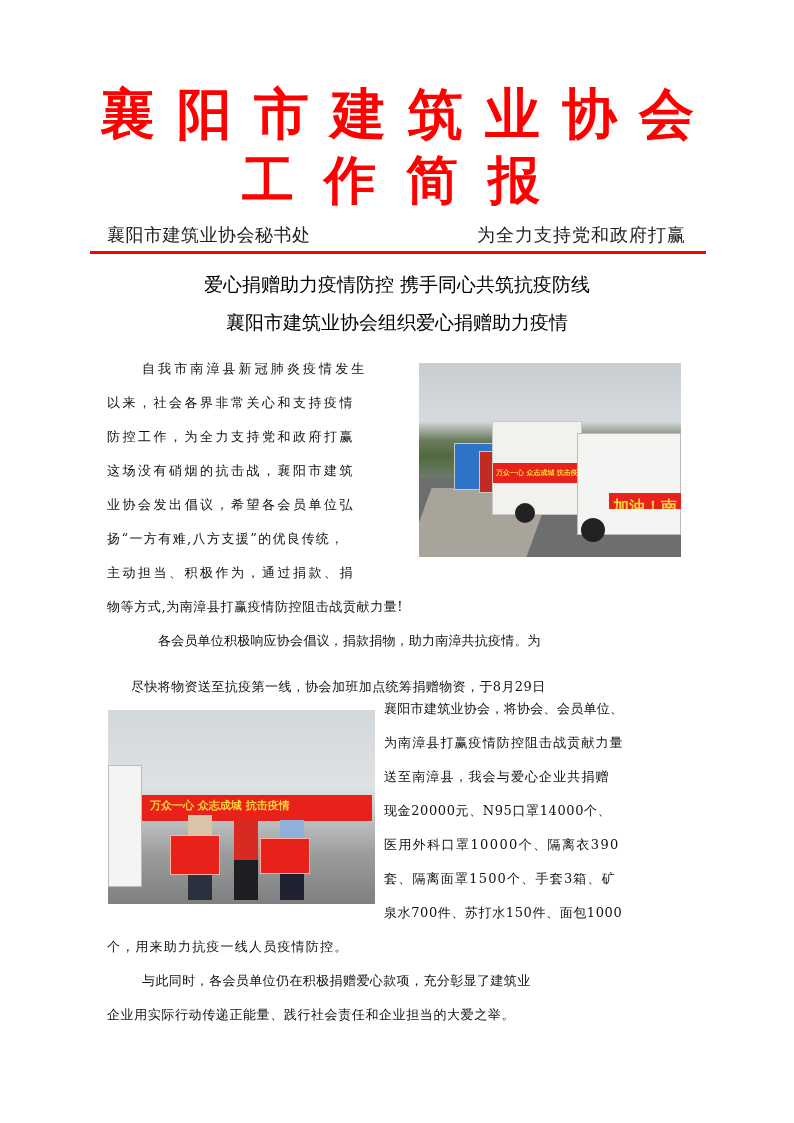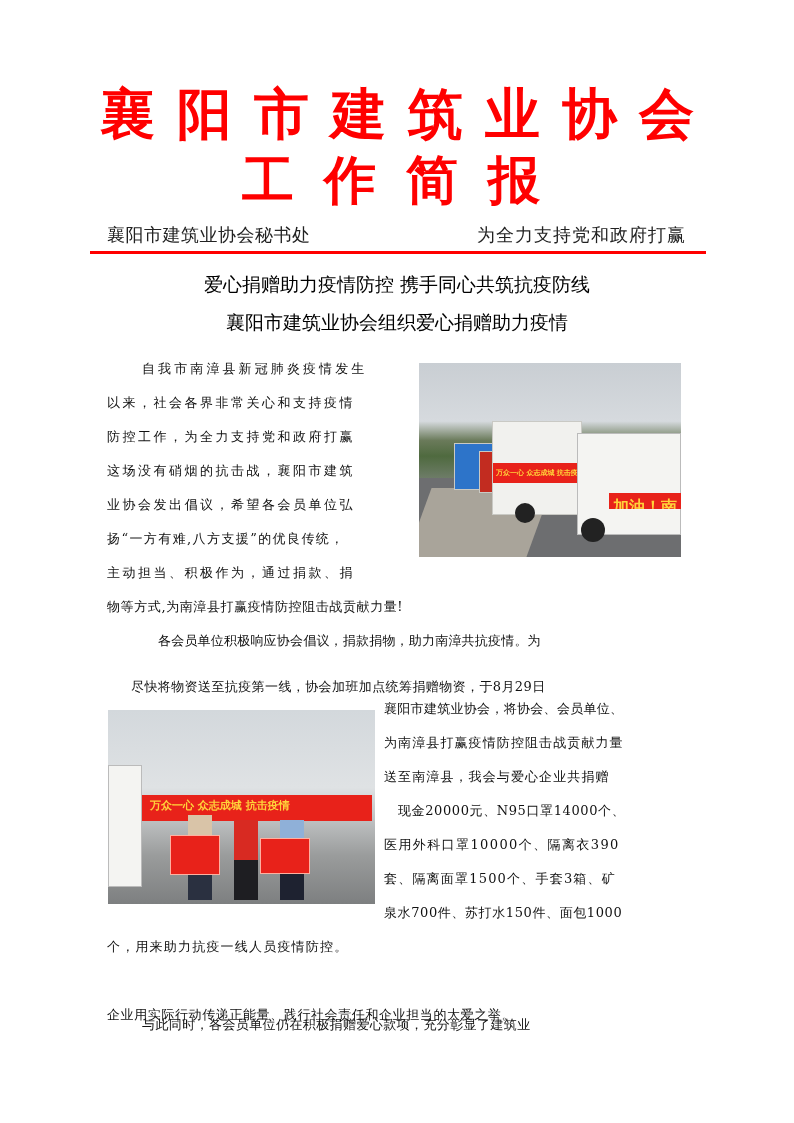--- a/index.html
+++ b/index.html
@@ -53,27 +53,27 @@
 <div class="line" style="left:107px;top:494px;letter-spacing:2.5px;">业协会发出倡议，希望各会员单位弘</div>
 <div class="line" style="left:107px;top:528px;letter-spacing:1.4px;">扬“一方有难,八方支援”的优良传统，</div>
 <div class="line" style="left:107px;top:562px;letter-spacing:2.5px;text-align:right;">主动担当、积极作为，通过捐款、捐</div>
 <div class="line" style="left:107px;top:596px;letter-spacing:0.6px;">物等方式,为南漳县打赢疫情防控阻击战贡献力量!</div>
 
 <div class="line" style="left:158px;top:630px;letter-spacing:0.2px;">各会员单位积极响应协会倡议，捐款捐物，助力南漳共抗疫情。为</div>
 <div class="line" style="left:107px;top:676px;letter-spacing:0.4px;margin-left:24px;">尽快将物资送至抗疫第一线，协会加班加点统筹捐赠物资，于8月29日</div>
 <div class="line" style="left:384px;top:698px;letter-spacing:0.3px;">襄阳市建筑业协会，将协会、会员单位、</div>
 <div class="line" style="left:384px;top:732px;letter-spacing:1.1px;">为南漳县打赢疫情防控阻击战贡献力量</div>
 <div class="line" style="left:384px;top:766px;letter-spacing:1.1px;">送至南漳县，我会与爱心企业共捐赠</div>
-<div class="line" style="left:398px;top:800px;letter-spacing:0.6px;text-align:center;">现金20000元、N95口罩14000个、</div>
+<div class="line" style="left:384px;top:800px;letter-spacing:0.6px;text-align:center;">现金20000元、N95口罩14000个、</div>
 <div class="line" style="left:384px;top:834px;letter-spacing:1.4px;">医用外科口罩10000个、隔离衣390</div>
 <div class="line" style="left:384px;top:868px;letter-spacing:1.2px;">套、隔离面罩1500个、手套3箱、矿</div>
 <div class="line" style="left:384px;top:902px;letter-spacing:0.6px;">泉水700件、苏打水150件、面包1000</div>
 <div class="line" style="left:107px;top:936px;letter-spacing:1.2px;">个，用来助力抗疫一线人员疫情防控。</div>
 
-<div class="line" style="left:142px;top:970px;letter-spacing:0.4px;margin-top:44px;">与此同时，各会员单位仍在积极捐赠爱心款项，充分彰显了建筑业</div>
+<div class="line" style="left:142px;top:970px;letter-spacing:0.4px;">与此同时，各会员单位仍在积极捐赠爱心款项，充分彰显了建筑业</div>
 <div class="line" style="left:107px;top:1004px;letter-spacing:0.6px;">企业用实际行动传递正能量、践行社会责任和企业担当的大爱之举。</div>
 
 <div class="photo photo1">
   <div class="road" style="left:0;top:115px;width:262px;height:79px;background:#6d6e70;"></div>
   <div class="curb" style="left:0;top:125px;width:120px;height:69px;background:#a9a49a;transform:skewX(-20deg);"></div>
   <div class="truck-box" style="left:35px;top:80px;width:40px;height:45px;background:#2d74c9;"></div>
   <div class="truck-box" style="left:60px;top:88px;width:18px;height:40px;background:#c22c20;"></div>
   <div class="truck-box" style="left:73px;top:58px;width:88px;height:92px;"></div>
   <div class="banner" style="left:74px;top:100px;width:86px;height:20px;font-size:7px;line-height:20px;padding-left:3px;">万众一心 众志成城 抗击疫情</div>
   <div class="cab" style="left:158px;top:70px;width:102px;height:100px;"></div>

